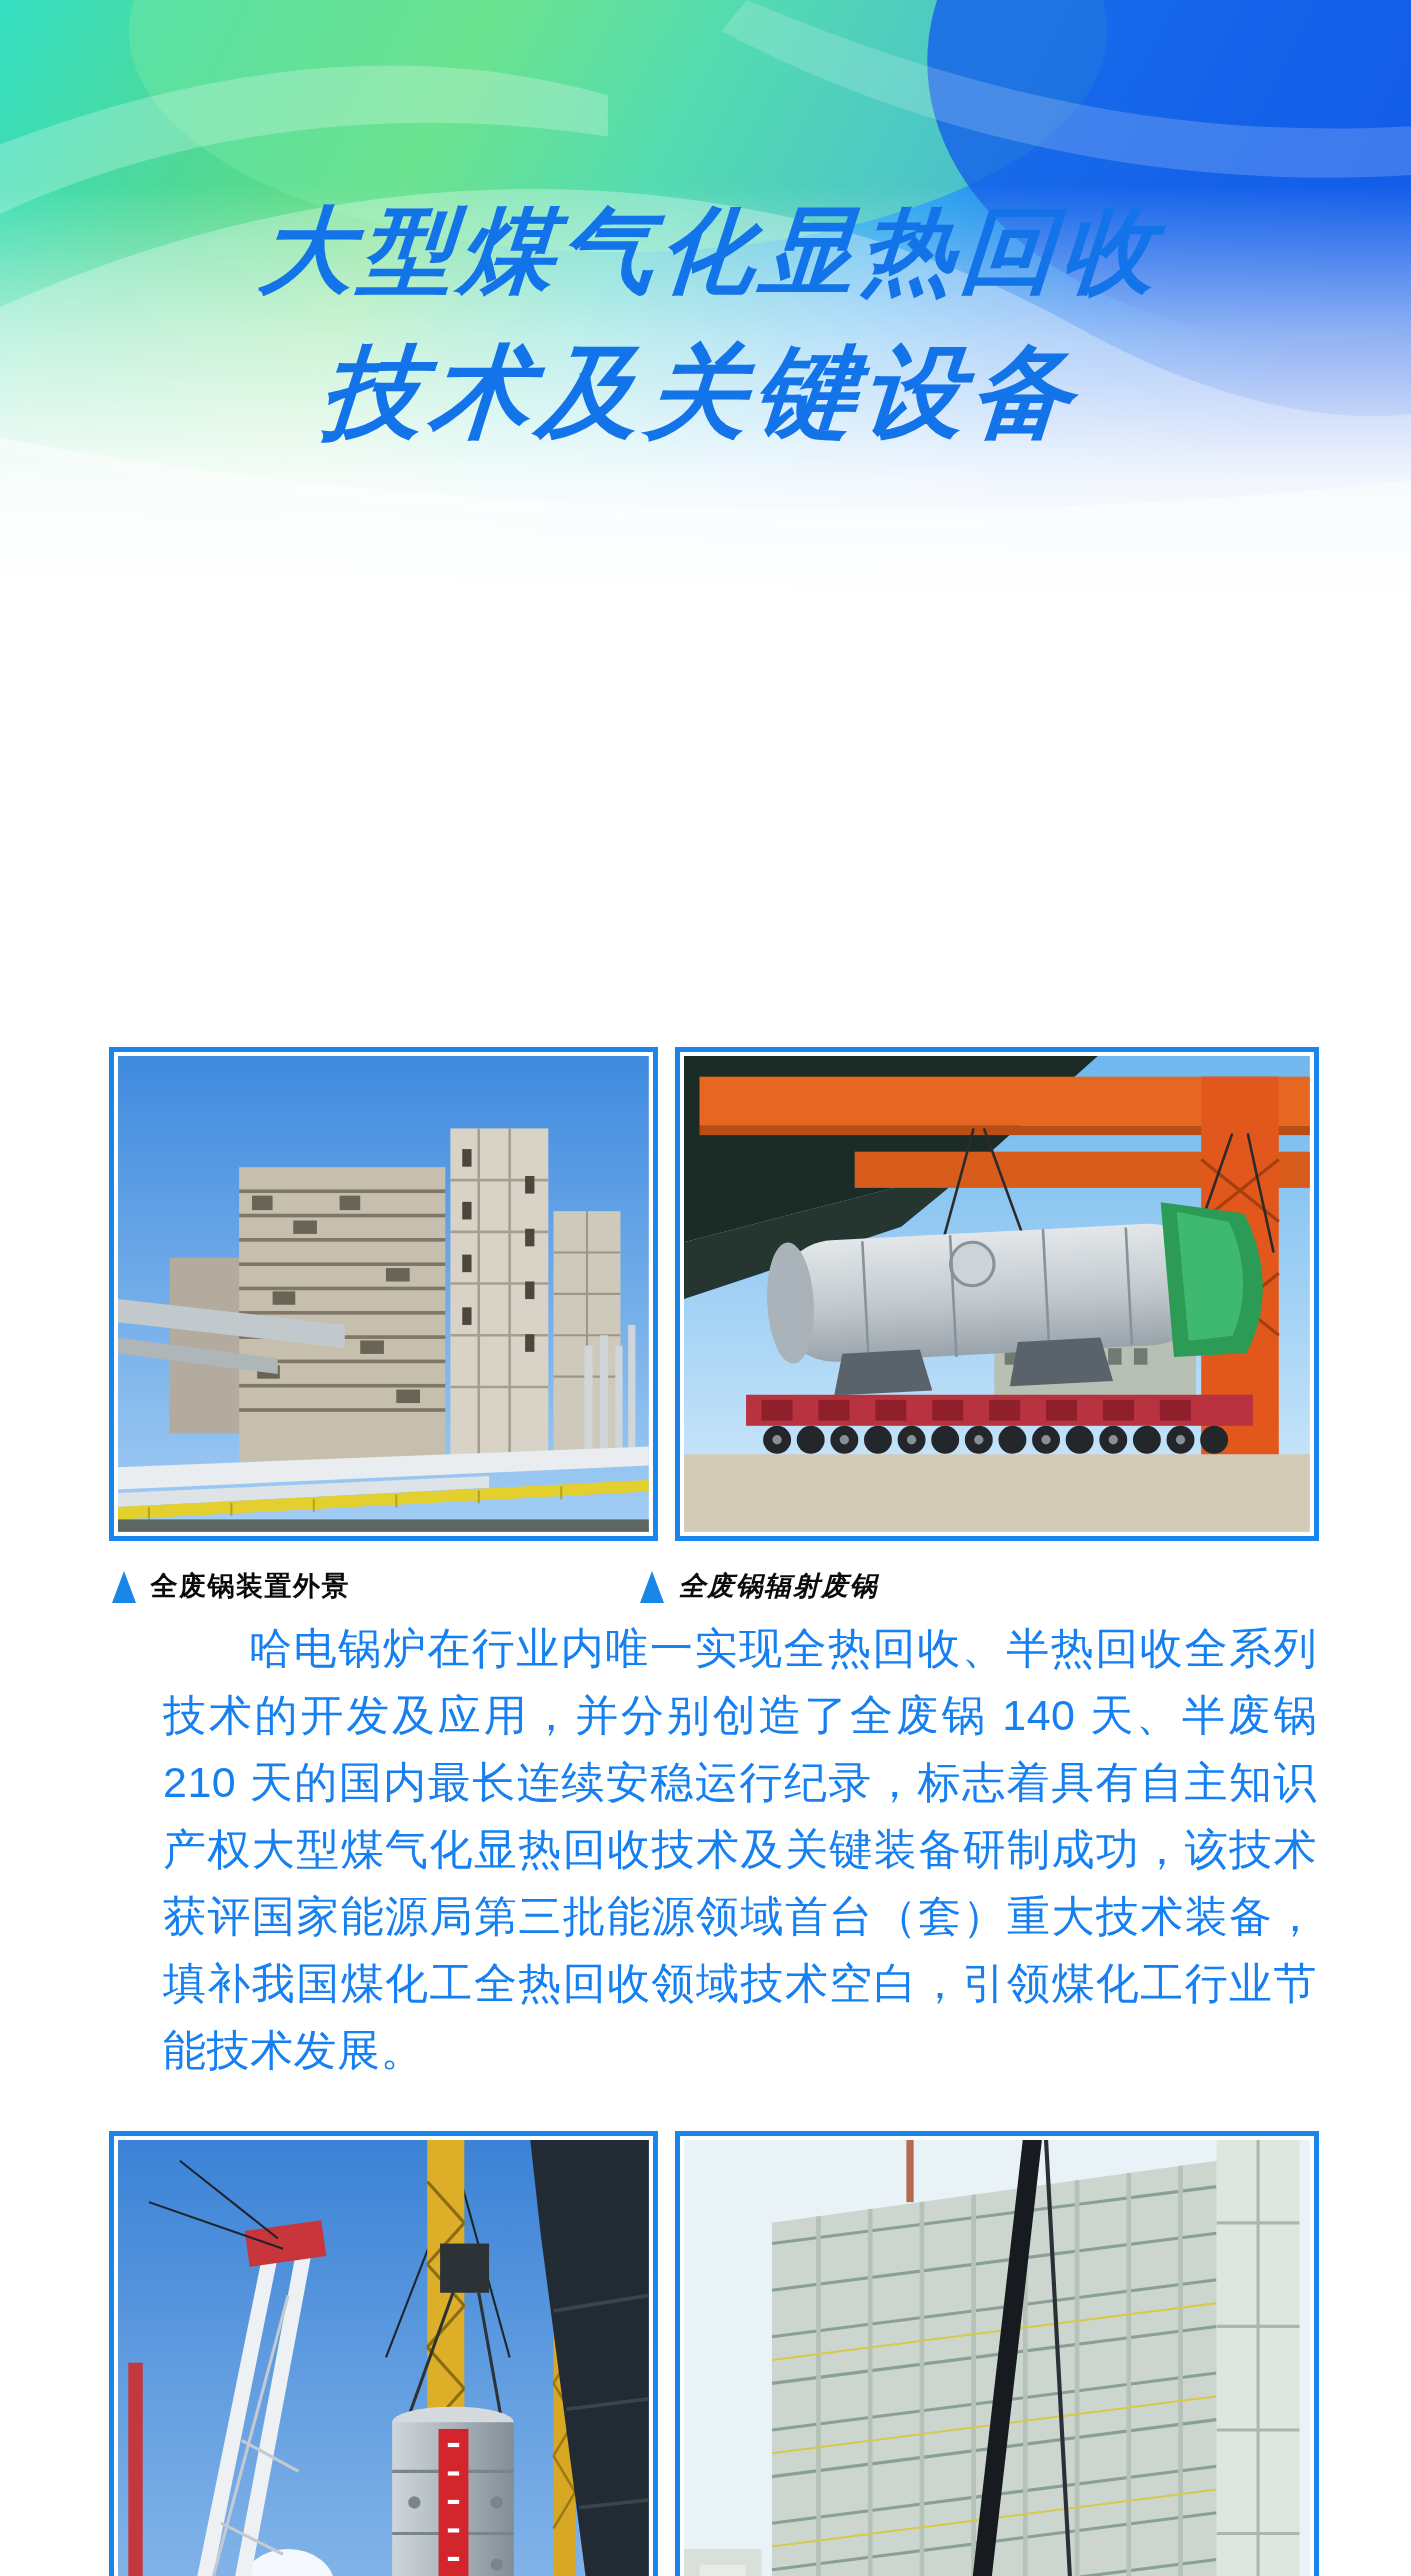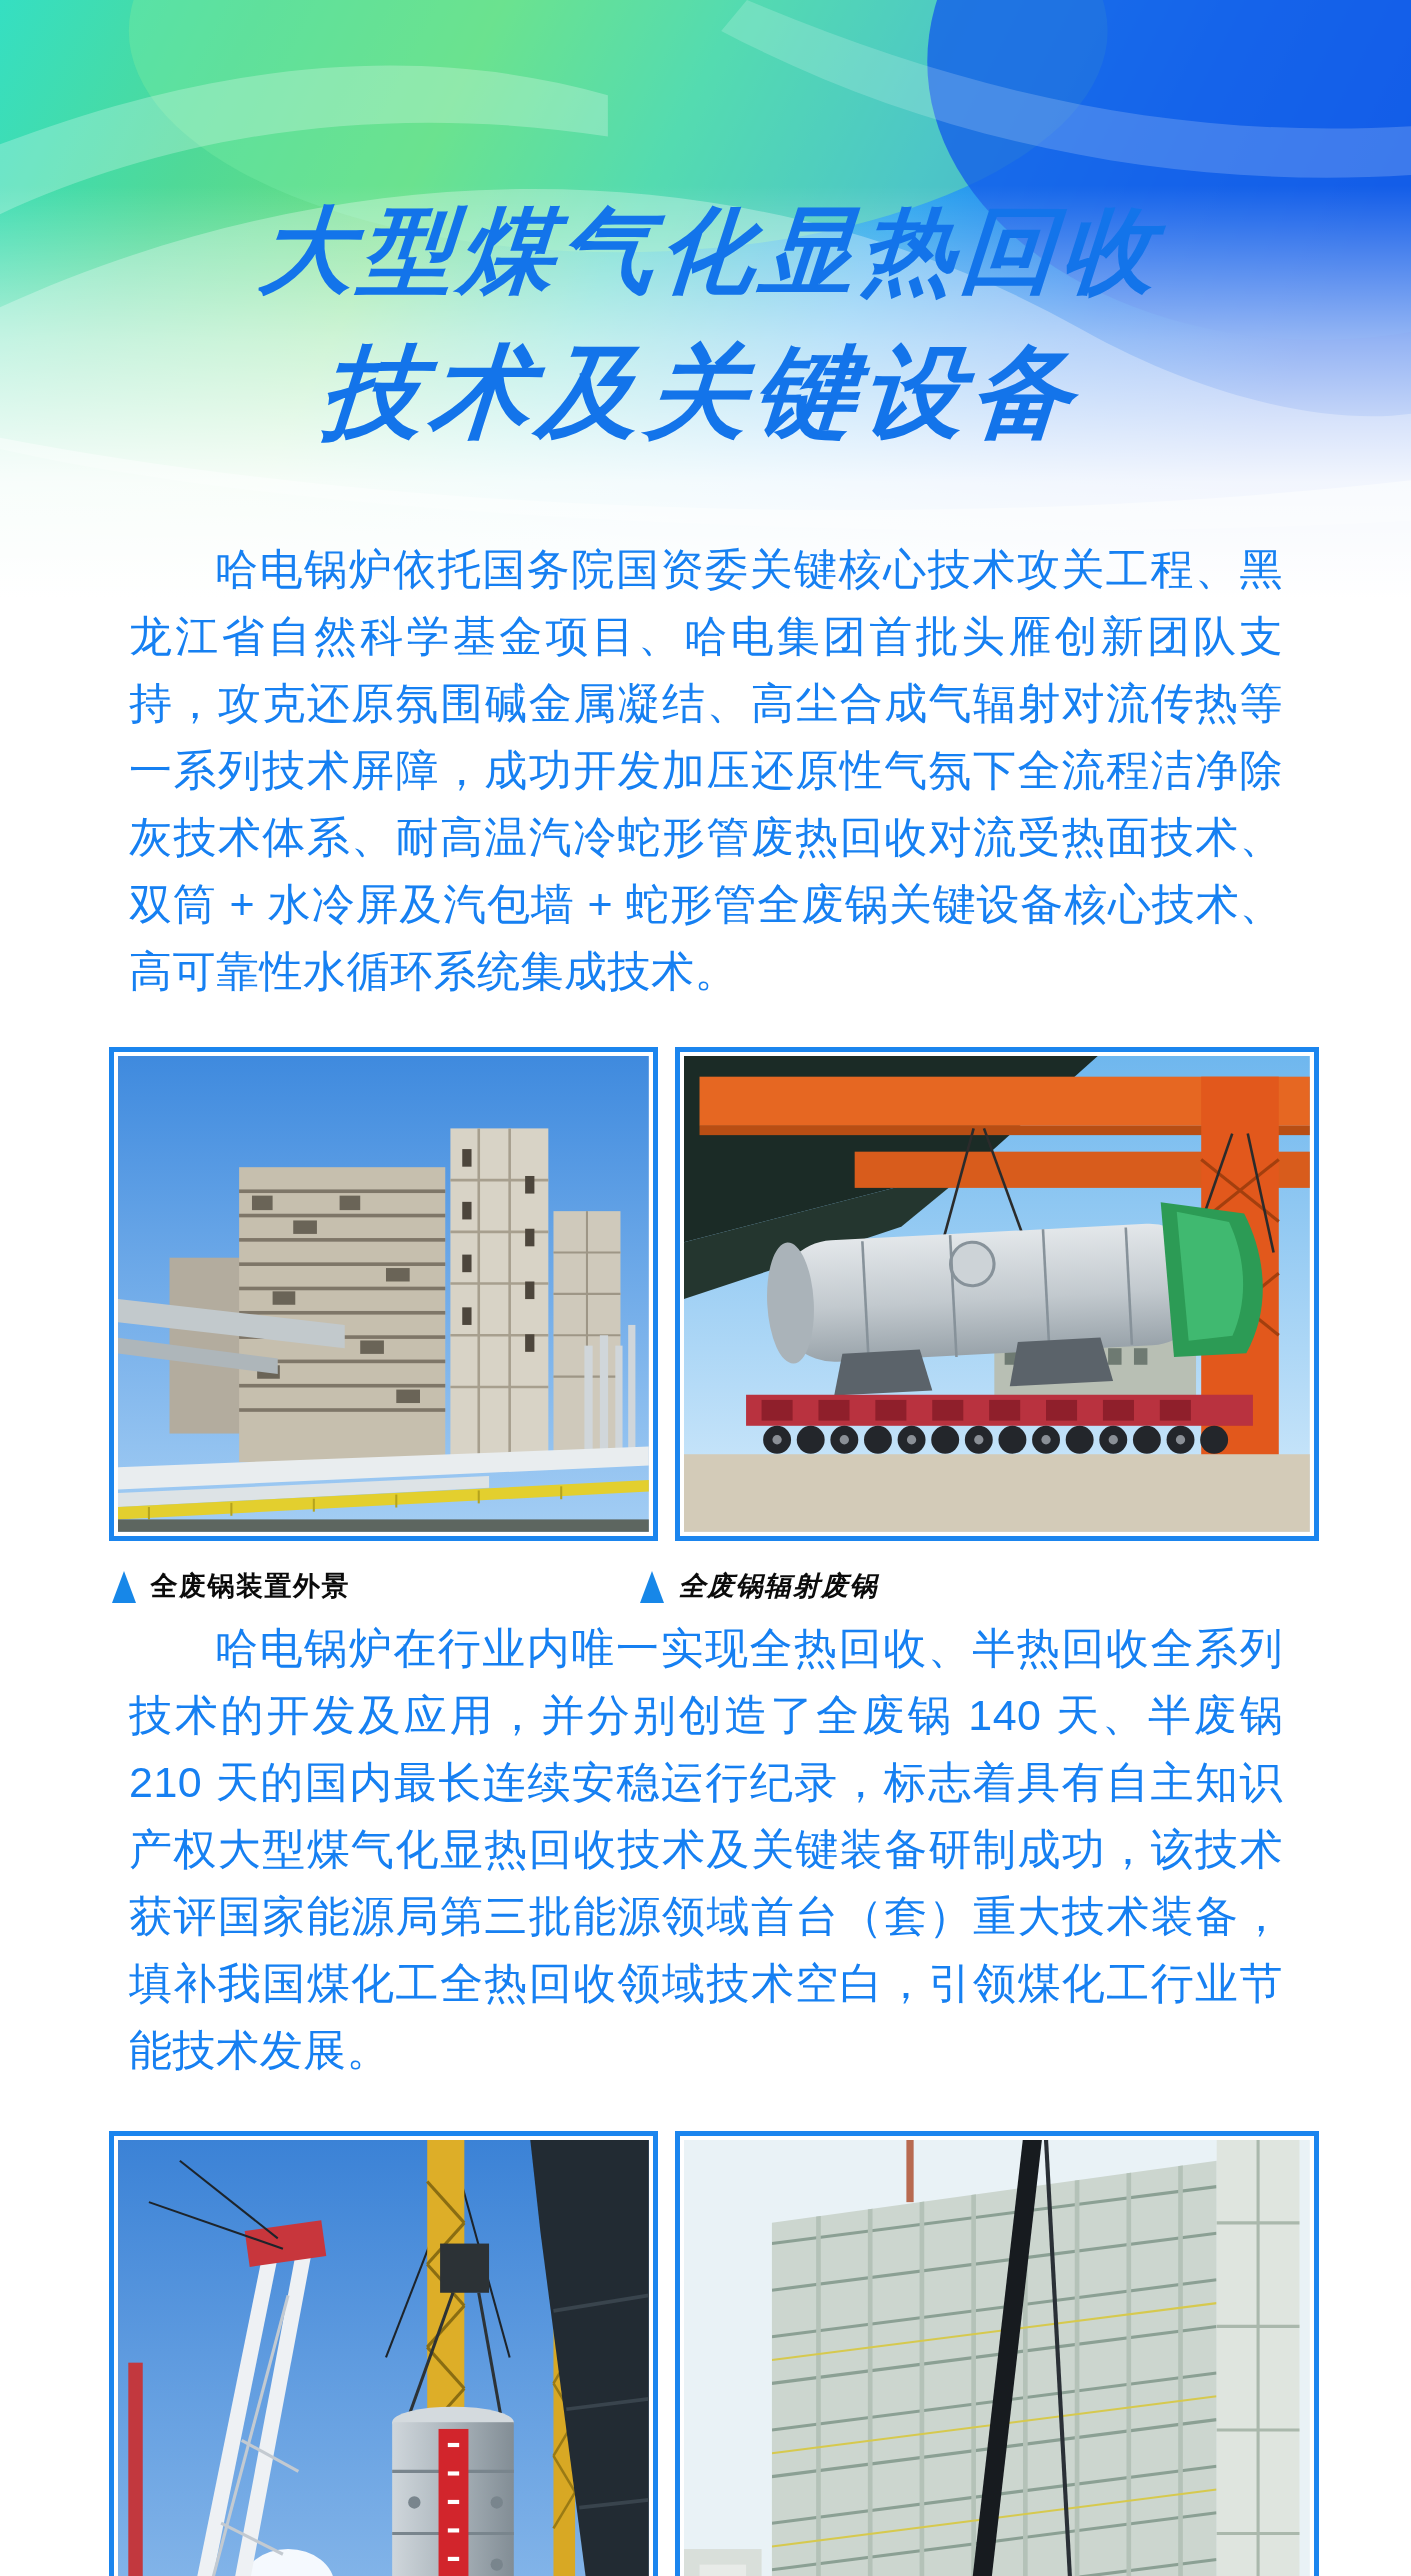--- a/index.html
+++ b/index.html
@@ -15,21 +15,21 @@
   
   .title{position:absolute;left:0;top:204px;width:1411px;text-align:center;color:#1374ea;
      font-weight:bold;font-style:italic;transform:skewX(-4deg);}
   .title .l1{font-size:94px;line-height:1;letter-spacing:6.2px;}
   .title .l2{font-size:101px;line-height:1;letter-spacing:7.2px;margin-top:44px;}
 
   
   .para{position:absolute;left:129px;width:1154px;color:#1680f2;font-size:43px;line-height:67px;
      text-align:justify;text-justify:inter-ideograph;letter-spacing:0.5px;}
   .para.p1{top:536px;}
-  .para.p2{top:1615px;}
+  .para.p2{top:1615px;margin-left:34px;}
   .para span{display:block;text-indent:2em;}
 
   
   .photo{position:absolute;box-sizing:border-box;border:5.2px solid #1b85ee;background:#ffffff;padding:4.1px;}
   .photo svg{display:block;width:100%;height:100%;}
   .ph-r1l{left:109px;top:1047px;width:549px;height:494px;}
   .ph-r1r{left:675px;top:1047px;width:644px;height:494px;}
   .ph-r2l{left:109px;top:2131px;width:549px;height:681px;}
   .ph-r2r{left:675px;top:2131px;width:644px;height:681px;}
 
@@ -67,23 +67,20 @@
       <path d="M-50,620 C 700,260 1500,300 2100,640 C 2350,780 2600,830 2760,800 L2760,1010 C 1900,1060 600,1020 -50,860 Z" fill="#ffffff" opacity="0.3"></path>
       <path d="M-50,840 C 800,1010 1900,1030 2760,930 L2760,1200 L-50,1200 Z" fill="#eafaf4" opacity="0.55"></path>
     </svg>
   </div>
 
   <div class="title">
     <div class="l1">大型煤气化显热回收</div>
     <div class="l2">技术及关键设备</div>
   </div>
 
-  <div class="para p1">
-    <span>哈电锅炉依托国务院国资委关键核心技术攻关工程、黑龙江省自然科学基金项目、哈电集团首批头雁创新团队支持，攻克还原氛围碱金属凝结、高尘合成气辐射对流传热等一系列技术屏障，成功开发加压还原性气氛下全流程洁净除灰技术体系、耐高温汽冷蛇形管废热回收对流受热面技术、双筒 + 水冷屏及汽包墙 + 蛇形管全废锅关键设备核心技术、高可靠性水循环系统集成技术。</span>
-  </div>
 
   <div class="photo ph-r1l">
     <svg viewBox="0 0 1030 920" preserveAspectRatio="none" aria-hidden="true">
       <defs>
         <linearGradient id="sky1" x1="0" y1="0" x2="0" y2="1">
           <stop offset="0" stop-color="#3f8ade"></stop>
             <stop offset="1" stop-color="#a4cef4"></stop>
         </linearGradient>
       </defs>
       <rect width="1030" height="920" fill="url(#sky1)"></rect>

